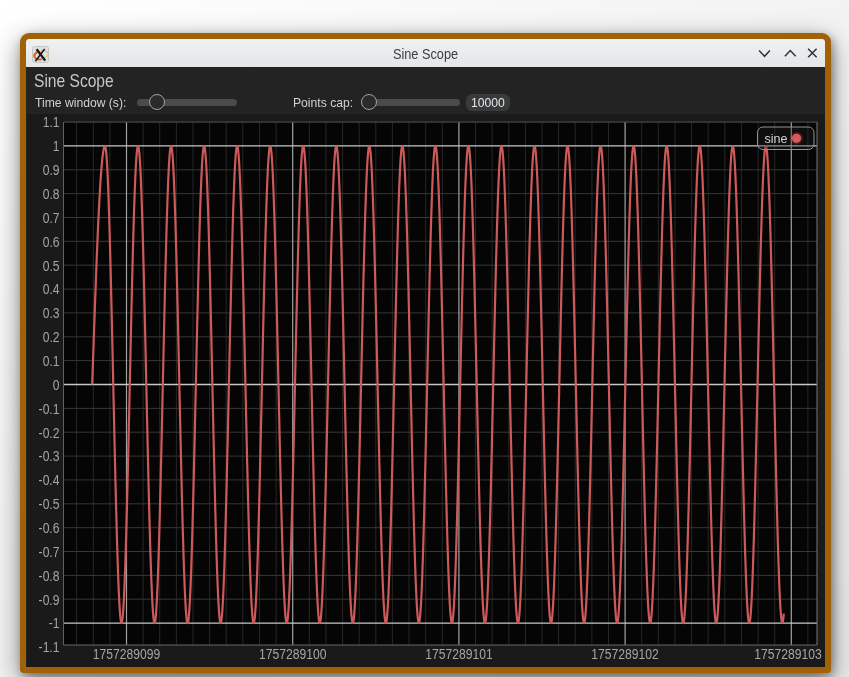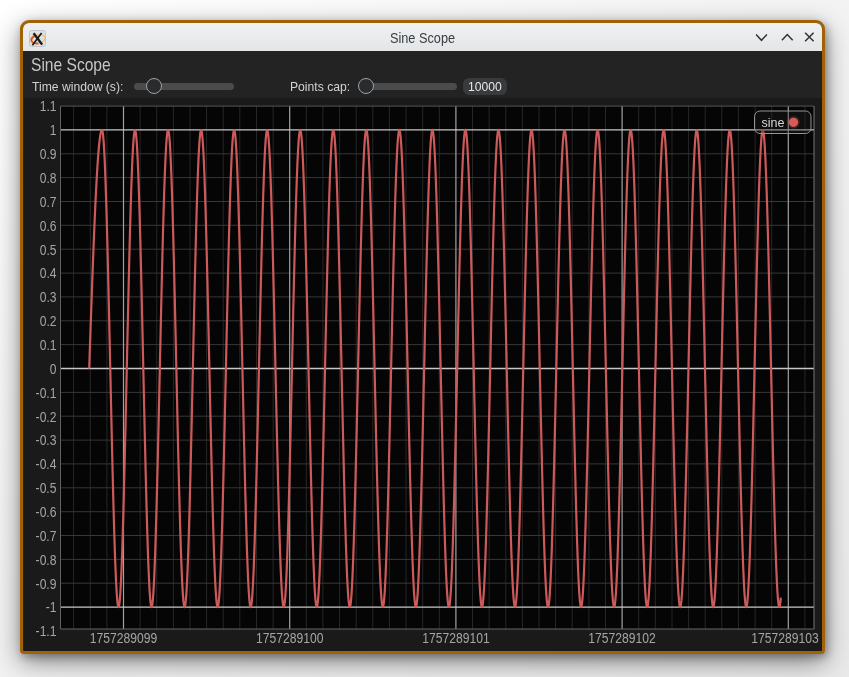--- a/index.html
+++ b/index.html
@@ -1,16 +1,16 @@
 <!DOCTYPE html>
 <html><head><meta charset="utf-8"><style>
 html,body{margin:0;padding:0;width:849px;height:677px;overflow:hidden;
 background:linear-gradient(145deg,#ffffff 0%,#f4f4f4 40%,#e9e9e9 100%);
 font-family:"Liberation Sans",sans-serif;}
-#win{position:absolute;left:20px;top:20px;width:799px;height:628px;border:3px solid #a16207;
+#win{position:absolute;left:20px;top:33px;width:799px;height:628px;border:6px solid #a16207;
 border-radius:9px 9px 4px 4px;overflow:hidden;background:#232323;
 box-shadow:0 8px 26px rgba(0,0,0,.45),2px 3px 9px rgba(0,0,0,.30);}
 #tbar{position:absolute;left:0;top:0;width:799px;height:28px;background:linear-gradient(#eff1f2,#e3e5e6);}
 #title{position:absolute;left:0;top:0;width:799px;height:28px;line-height:30px;text-align:center;
 font-size:14px;color:#3b4045;transform:scaleX(0.91);}
 #head{position:absolute;left:7.8px;top:31.5px;font-size:19px;line-height:20px;color:#c7c7c7;
 transform:scaleX(0.82);transform-origin:left center;white-space:nowrap;}
 .lab{position:absolute;font-size:13.5px;line-height:16px;color:#d2d2d2;
 transform:scaleX(0.9);transform-origin:left center;white-space:nowrap;}
 .groove{position:absolute;height:7px;border-radius:3.5px;background:#4a4b4d;}

